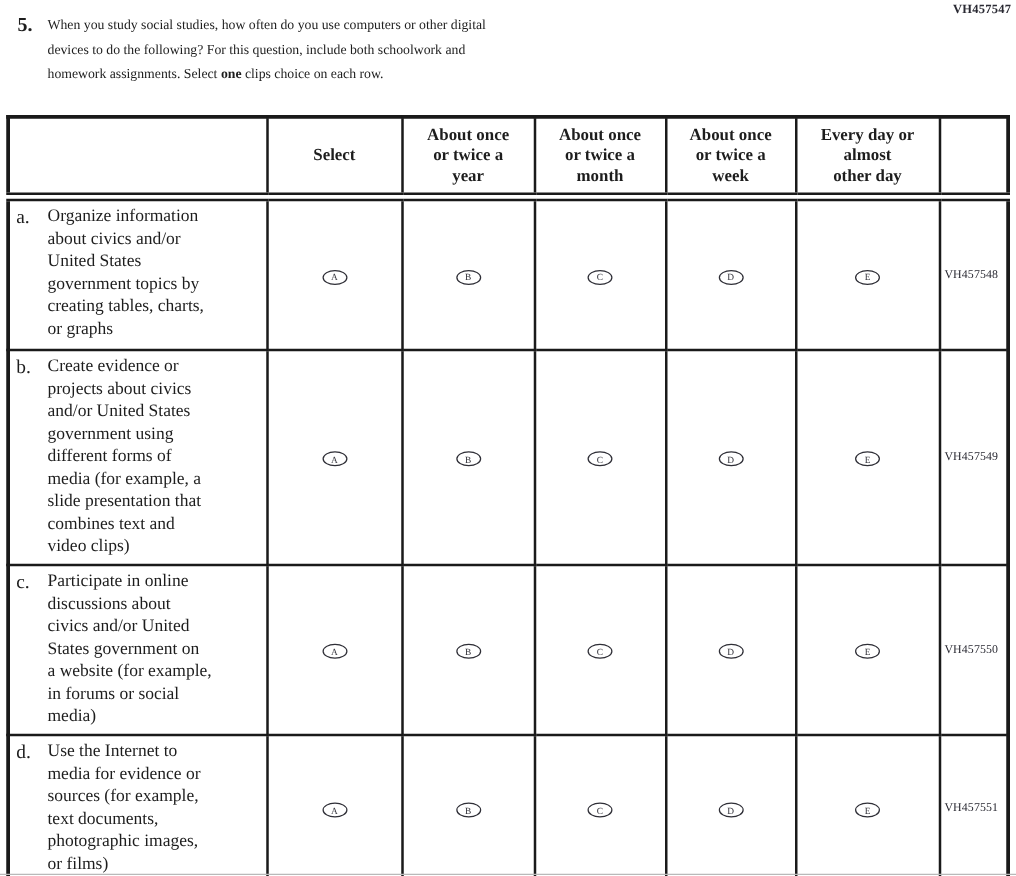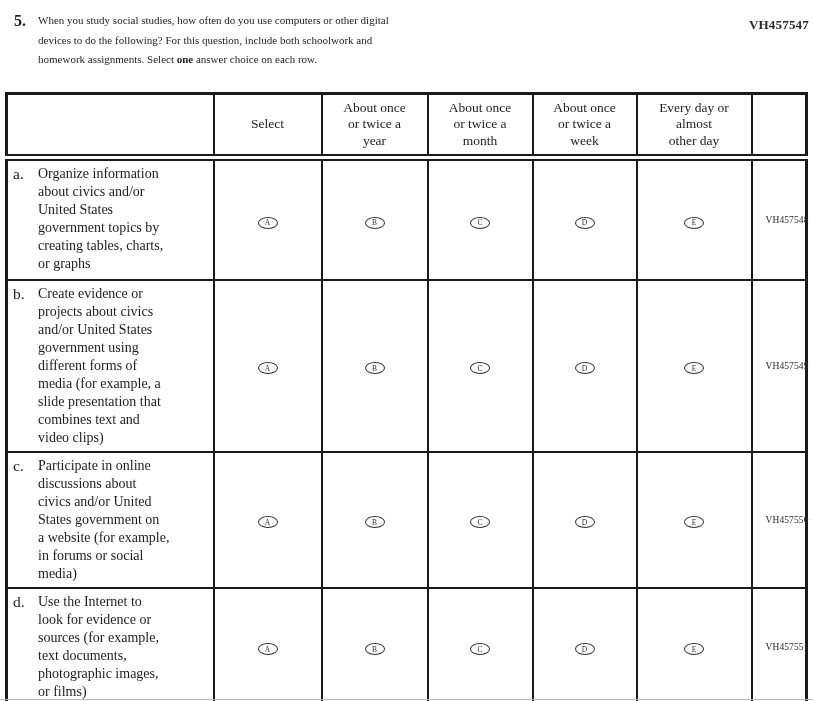--- a/index.html
+++ b/index.html
@@ -6,22 +6,22 @@
   html, body { background: #ffffff; }
   body {
     width: 813px; height: 701px;
     font-family: "Liberation Serif", "DejaVu Serif", serif;
     color: #1d1d1d;
     position: relative;
     overflow: hidden;
   }
   .page-code-top {
     position: absolute;
-    top: 17px; right: 4px;
-    font-size: 13px;
+    top: 2px; right: 4px;
+    font-size: 10px;
     font-weight: bold;
     letter-spacing: 0.2px;
     color: #2a2a33;
   }
   .question {
     position: absolute;
     top: 11px; left: 14px;
     display: flex;
     width: 700px;
   }
@@ -45,21 +45,21 @@
     width: 803px;
     border-collapse: collapse;
     table-layout: fixed;
   }
   table.grid, table.grid th, table.grid td {
     border: 2px solid #1a1a1a;
   }
   table.grid { border-width: 3px; }
   table.grid th {
     font-size: 13.5px;
-    font-weight: normal;
+    font-weight: bold;
     line-height: 16.5px;
     white-space: pre-line;
     vertical-align: middle;
     border-bottom: 7px double #1a1a1a;
     padding: 2px 1px;
   }
   tr.hdr { height: 64px; }
   tr.row-a { height: 122px; }
   tr.row-b { height: 162px; }
   tr.row-c { height: 128px; }
@@ -94,40 +94,40 @@
     line-height: 1;
     color: #2e2e36;
     cursor: pointer;
     background: #fff;
   }
   td.code {
     vertical-align: middle;
     text-align: left;
     font-size: 9.5px;
     color: #2a2a33;
-    padding-left: 13px;
+    padding-left: 3px;
     letter-spacing: 0.1px;
   }
   .bottom-rule {
     position: absolute;
     left: 0; right: 0; bottom: 1px;
     height: 1px;
     background: #b9b9b9;
   }
 </style>
 </head>
 <body>
 
 <div class="page-code-top">VH457547</div>
 
 <div class="question">
   <span class="qnum">5.</span>
   <div class="qtext"><span>When you study social studies, how often do you use computers or other digital
 devices to do the following? For this question, include both schoolwork and
-homework assignments. Select </span><b>one</b><span> answer choice on each row.</span></div>
+homework assignments. Select </span><b>one</b><span> clips choice on each row.</span></div>
 </div>
 
 <table class="grid">
   <colgroup>
     <col style="width:207px">
     <col style="width:108px">
     <col style="width:106px">
     <col style="width:105px">
     <col style="width:104px">
     <col style="width:115px">
@@ -214,21 +214,21 @@
     <td class="opt"><span class="bubble">D</span></td>
     <td class="opt"><span class="bubble">E</span></td>
     <td class="code">VH457550</td>
   </tr>
 
   <tr class="row-d">
     <td class="stub">
       <div class="stub-inner">
         <span class="stub-letter">d.</span>
         <span class="stub-text">Use the Internet to
-look for evidence or
+media for evidence or
 sources (for example,
 text documents,
 photographic images,
 or films)</span>
       </div>
     </td>
     <td class="opt"><span class="bubble">A</span></td>
     <td class="opt"><span class="bubble">B</span></td>
     <td class="opt"><span class="bubble">C</span></td>
     <td class="opt"><span class="bubble">D</span></td>

